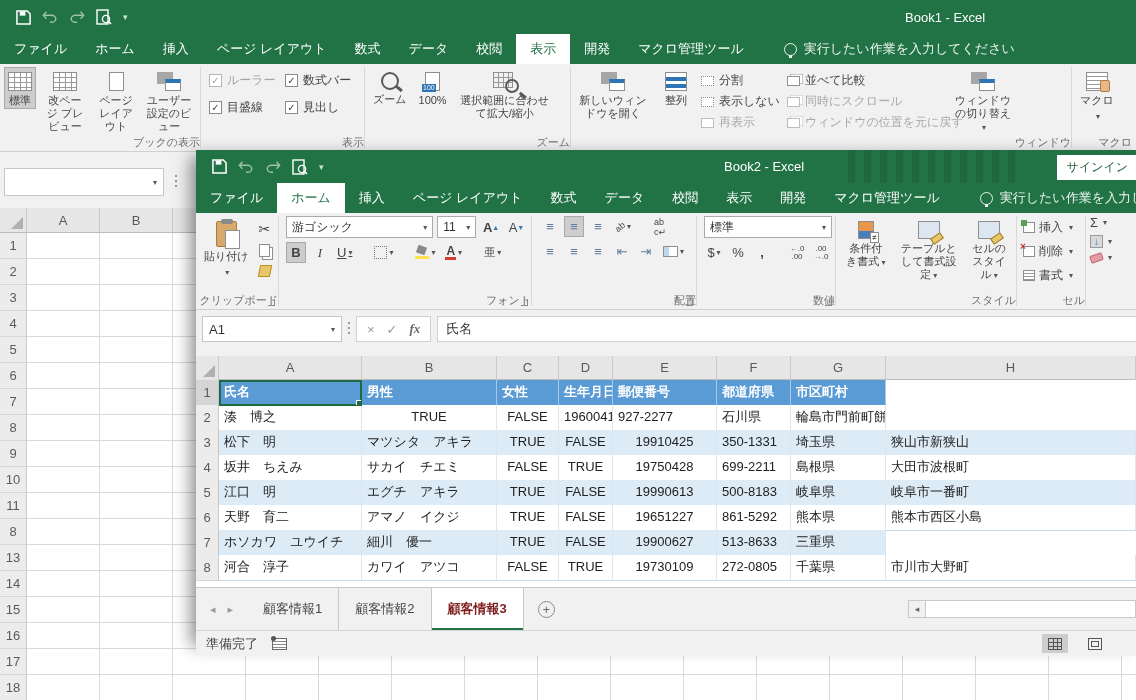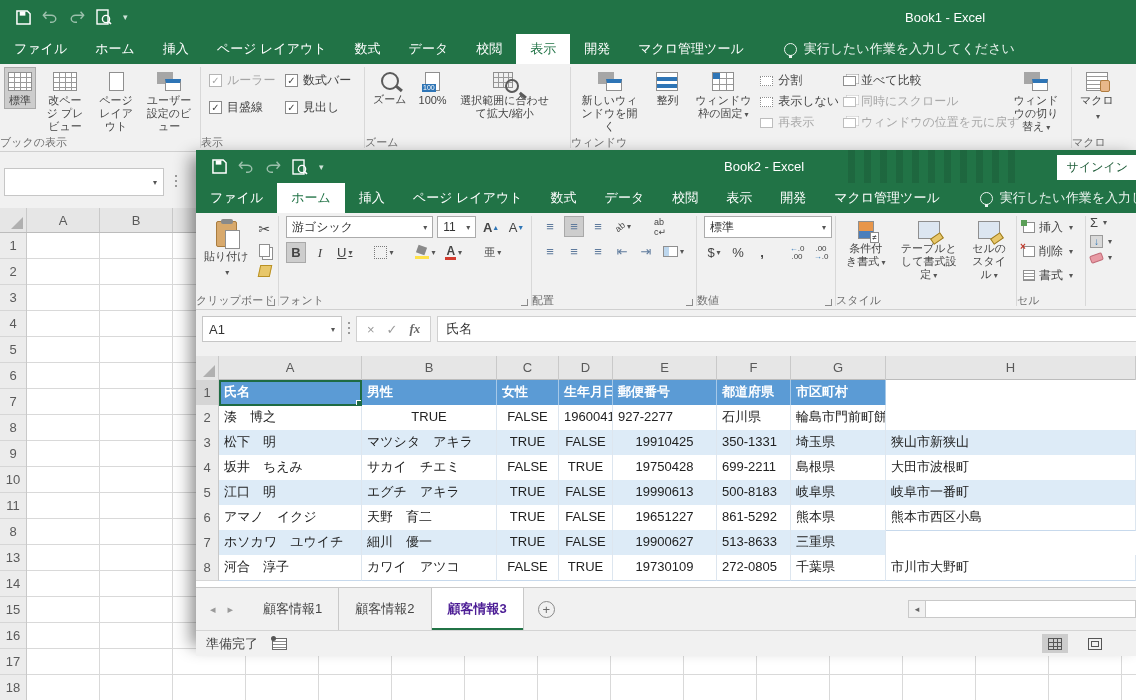--- a/index.html
+++ b/index.html
@@ -15,21 +15,21 @@
 .wtitle{position:absolute;font-size:13px;color:#fff;white-space:nowrap}
 .tabrow{height:30px;display:flex;align-items:stretch;font-size:13px;color:#fff}
 .rtab{display:flex;align-items:center;padding:0 14px;white-space:nowrap;cursor:default}
 .rtab.active{background:#fff;color:#217346}
 .search{display:flex;align-items:center;gap:7px;margin-left:26px;font-size:13px;color:#eaf3ee;white-space:nowrap}
 .bulb{width:13px;height:13px;border:1.5px solid #eaf3ee;border-radius:50%;position:relative}
 .bulb::after{content:"";position:absolute;left:4px;top:11px;width:3px;height:3px;background:#eaf3ee}
 
 .ribbon{background:#f1f1f1;border-bottom:1px solid #d0d0d0;display:flex;overflow:hidden}
 .rgroup{position:relative;padding:3px 4px 16px;flex:0 0 auto}
-.glabel{position:absolute;bottom:1px;left:0;right:0;text-align:left;font-size:11px;color:#6e6e6e;white-space:nowrap}
+.glabel{position:absolute;bottom:1px;left:0;right:0;text-align:right;font-size:11px;color:#6e6e6e;white-space:nowrap}
 .gdiv{flex:0 0 1px;background:#d8d8d8;margin:3px 0}
 .dl{position:absolute;right:3px;bottom:3px;width:7px;height:7px;border-right:1px solid #8a8a8a;border-bottom:1px solid #8a8a8a}
 .bigbtn{display:inline-flex;flex-direction:column;align-items:center;justify-content:flex-start;gap:3px;font-size:11px;color:#444;text-align:center;padding:4px 3px 1px;vertical-align:top;line-height:13px;border:1px solid transparent}
 .bigbtn.selected{background:#cdcdcd;border-color:#a9a9a9}
 .dd{font-size:8px;color:#555;margin-left:2px}
 .mt{width:24px;height:19px;border:1px solid #8f8f8f;background:#fff;background-image:repeating-linear-gradient(to right,transparent 0 5px,#9a9a9a 5px 6px),repeating-linear-gradient(to bottom,transparent 0 4px,#9a9a9a 4px 5px)}
 .pg{width:15px;height:19px;border:1px solid #8f8f8f;background:#fff;position:relative}
 .badge100{position:absolute;left:-4px;bottom:-2px;background:#2e75b6;color:#fff;font-size:7px;line-height:8px;padding:0 1px}
 .chkrow{display:flex;align-items:center;gap:5px;font-size:12px;color:#444;height:27px;white-space:nowrap}
 .chkrow.off{color:#a5a5a5}
@@ -90,21 +90,21 @@
 .rows .srow:nth-child(even) .c{background:#ddebf7}
 .tc{text-align:center}.tr{text-align:center}
 .sel{position:relative;outline:2px solid #1e6b43;outline-offset:-2px}
 .sel::after{content:"";position:absolute;right:-3px;bottom:-3px;width:6px;height:6px;background:#1e6b43;border:1px solid #fff;z-index:2}
 .filler{height:8px;border-bottom:1px solid #c9c9c9;background:#fff}
 
 .stabs{flex:0 0 26px;background:#f1f1f1;display:flex;align-items:stretch;font-size:13px;color:#444}
 .nav{display:flex;align-items:center;gap:12px;padding:0 14px;color:#9a9a9a;font-size:11px}
 .stab{display:flex;align-items:center;padding:12px 16px;border-right:1px solid #c9c9c9;white-space:nowrap}
 .stab:first-of-type{border-left:1px solid #c9c9c9}
-.stab.active{background:#fff;color:#4c1d95;font-weight:bold;box-shadow:inset 0 -2px 0 #217346}
+.stab.active{background:#fff;color:#7f1d1d;font-weight:bold;box-shadow:inset 0 -2px 0 #217346}
 .addsheet{width:17px;height:17px;border:1px solid #8a8a8a;border-radius:50%;align-self:center;margin-left:14px;display:flex;align-items:center;justify-content:center;font-size:13px;color:#6a6a6a;line-height:1}
 .hscroll{margin-left:auto;align-self:center;display:flex;align-items:center;height:18px;width:228px;border:1px solid #c9c9c9;background:#fff;margin-right:0}
 .hsbtn{width:17px;height:100%;background:#f1f1f1;border-right:1px solid #c9c9c9;display:flex;align-items:center;justify-content:center;font-size:9px;color:#666}
 .statusbar{flex:0 0 26px;background:#f1f1f1;border-top:1px solid #d4d4d4;display:flex;align-items:center;font-size:13px;color:#444;padding:0 10px}
 .recic{width:15px;height:12px;border:1px solid #6a6a6a;margin-left:14px;background:#fff;background-image:repeating-linear-gradient(to bottom,transparent 0 2px,#8a8a8a 2px 3px);position:relative}
 .recic::before{content:"";position:absolute;left:-2px;top:-3px;width:5px;height:5px;border-radius:50%;background:#555}
 .viewbtns{margin-left:auto;display:flex;gap:14px;margin-right:18px}
 .vb{width:26px;height:19px;display:flex;align-items:center;justify-content:center}
 .vb.selected{background:#cdcdcd}
 .ic-grid{width:14px;height:12px;border:1px solid #555;background-image:repeating-linear-gradient(to right,transparent 0 3.5px,#555 3.5px 4.5px),repeating-linear-gradient(to bottom,transparent 0 3px,#555 3px 4px)}
@@ -292,24 +292,20 @@
               <span class="winic">
                 <span class="back"></span>
                 <span class="front"></span>
               </span>
               <span>新しいウィンドウを開く</span>
             </span>
           <span class="bigbtn" style="width:42px">
               <span class="arric"></span>
               <span>整列</span>
             </span>
-          <span class="bigbtn" style="width:72px">
-              <span class="frzic"></span>
-              <span><span>ウィンドウ枠の固定</span><span class="dd">▾</span></span>
-            </span>
           <span style="display:inline-flex;flex-direction:column;padding-top:3px;width:82px">
             <span class="sml">
                 <span class="smic dash"></span>
                 <span>分割</span>
               </span>
             <span class="sml">
                 <span class="smic dash"></span>
                 <span>表示しない</span>
               </span>
             <span class="sml off">
@@ -687,22 +683,22 @@
           <div class="c">エグチ　アキラ</div>
           <div class="c tc">TRUE</div>
           <div class="c tc">FALSE</div>
           <div class="c tr">19990613</div>
           <div class="c">500-8183</div>
           <div class="c">岐阜県</div>
           <div class="c">岐阜市一番町</div>
         </div>
           <div class="srow">
           <div class="rn">6</div>
+          <div class="c">天野　育二</div>
           <div class="c">アマノ　イクジ</div>
-          <div class="c">天野　育二</div>
           <div class="c tc">TRUE</div>
           <div class="c tc">FALSE</div>
           <div class="c tr">19651227</div>
           <div class="c">861-5292</div>
           <div class="c">熊本県</div>
           <div class="c">熊本市西区小島</div>
         </div>
           <div class="srow">
           <div class="rn">7</div>
           <div class="c">ホソカワ　ユウイチ</div>

